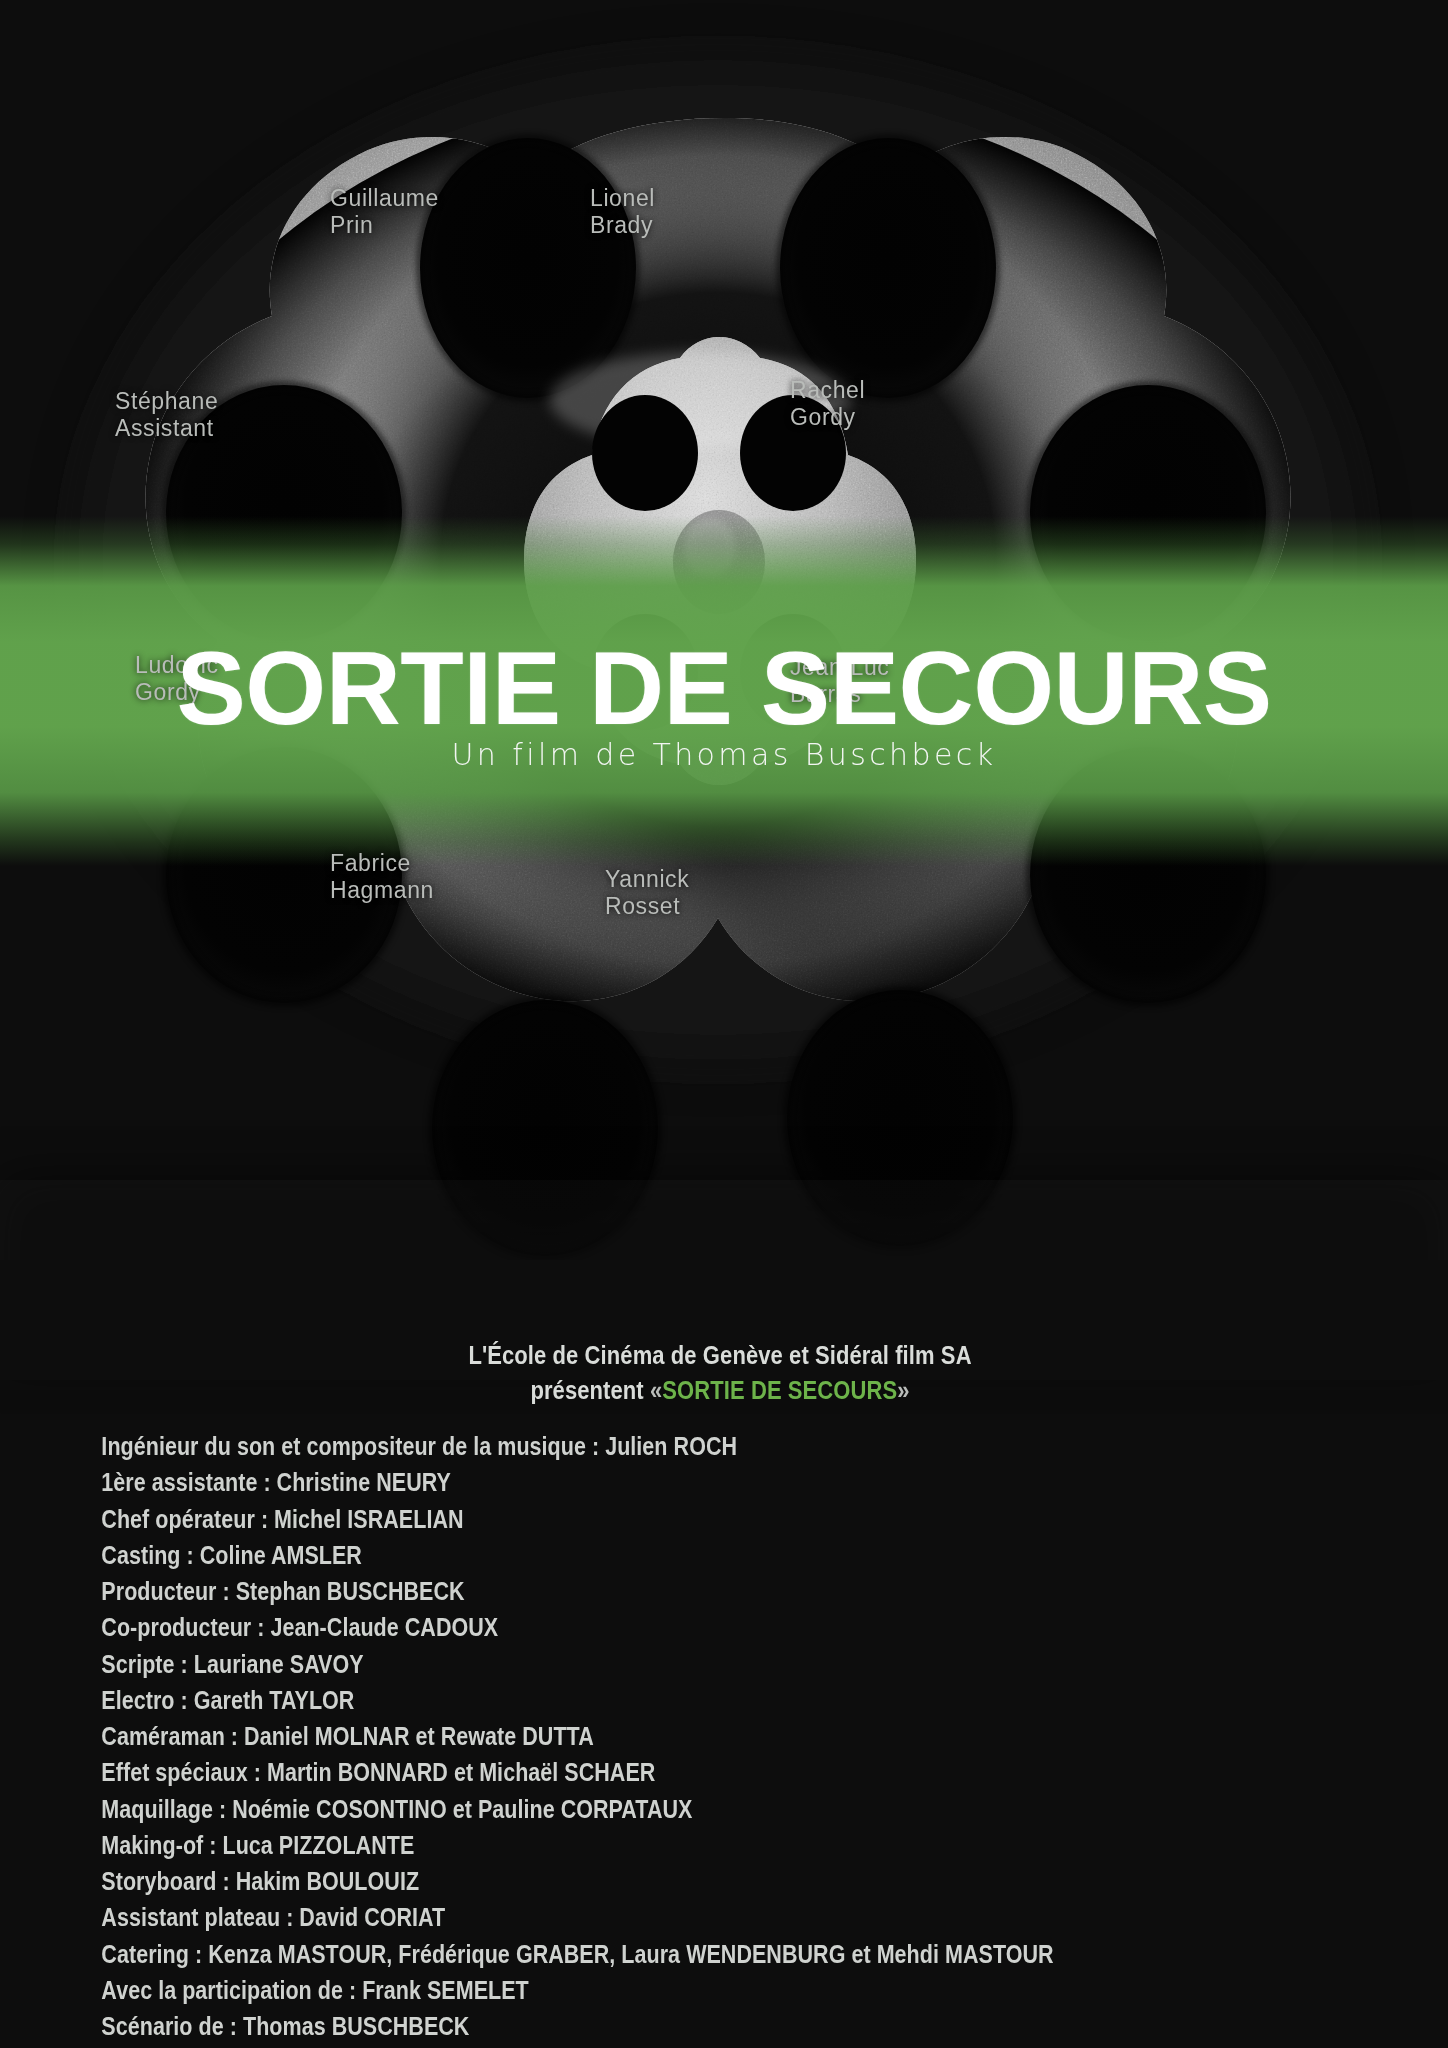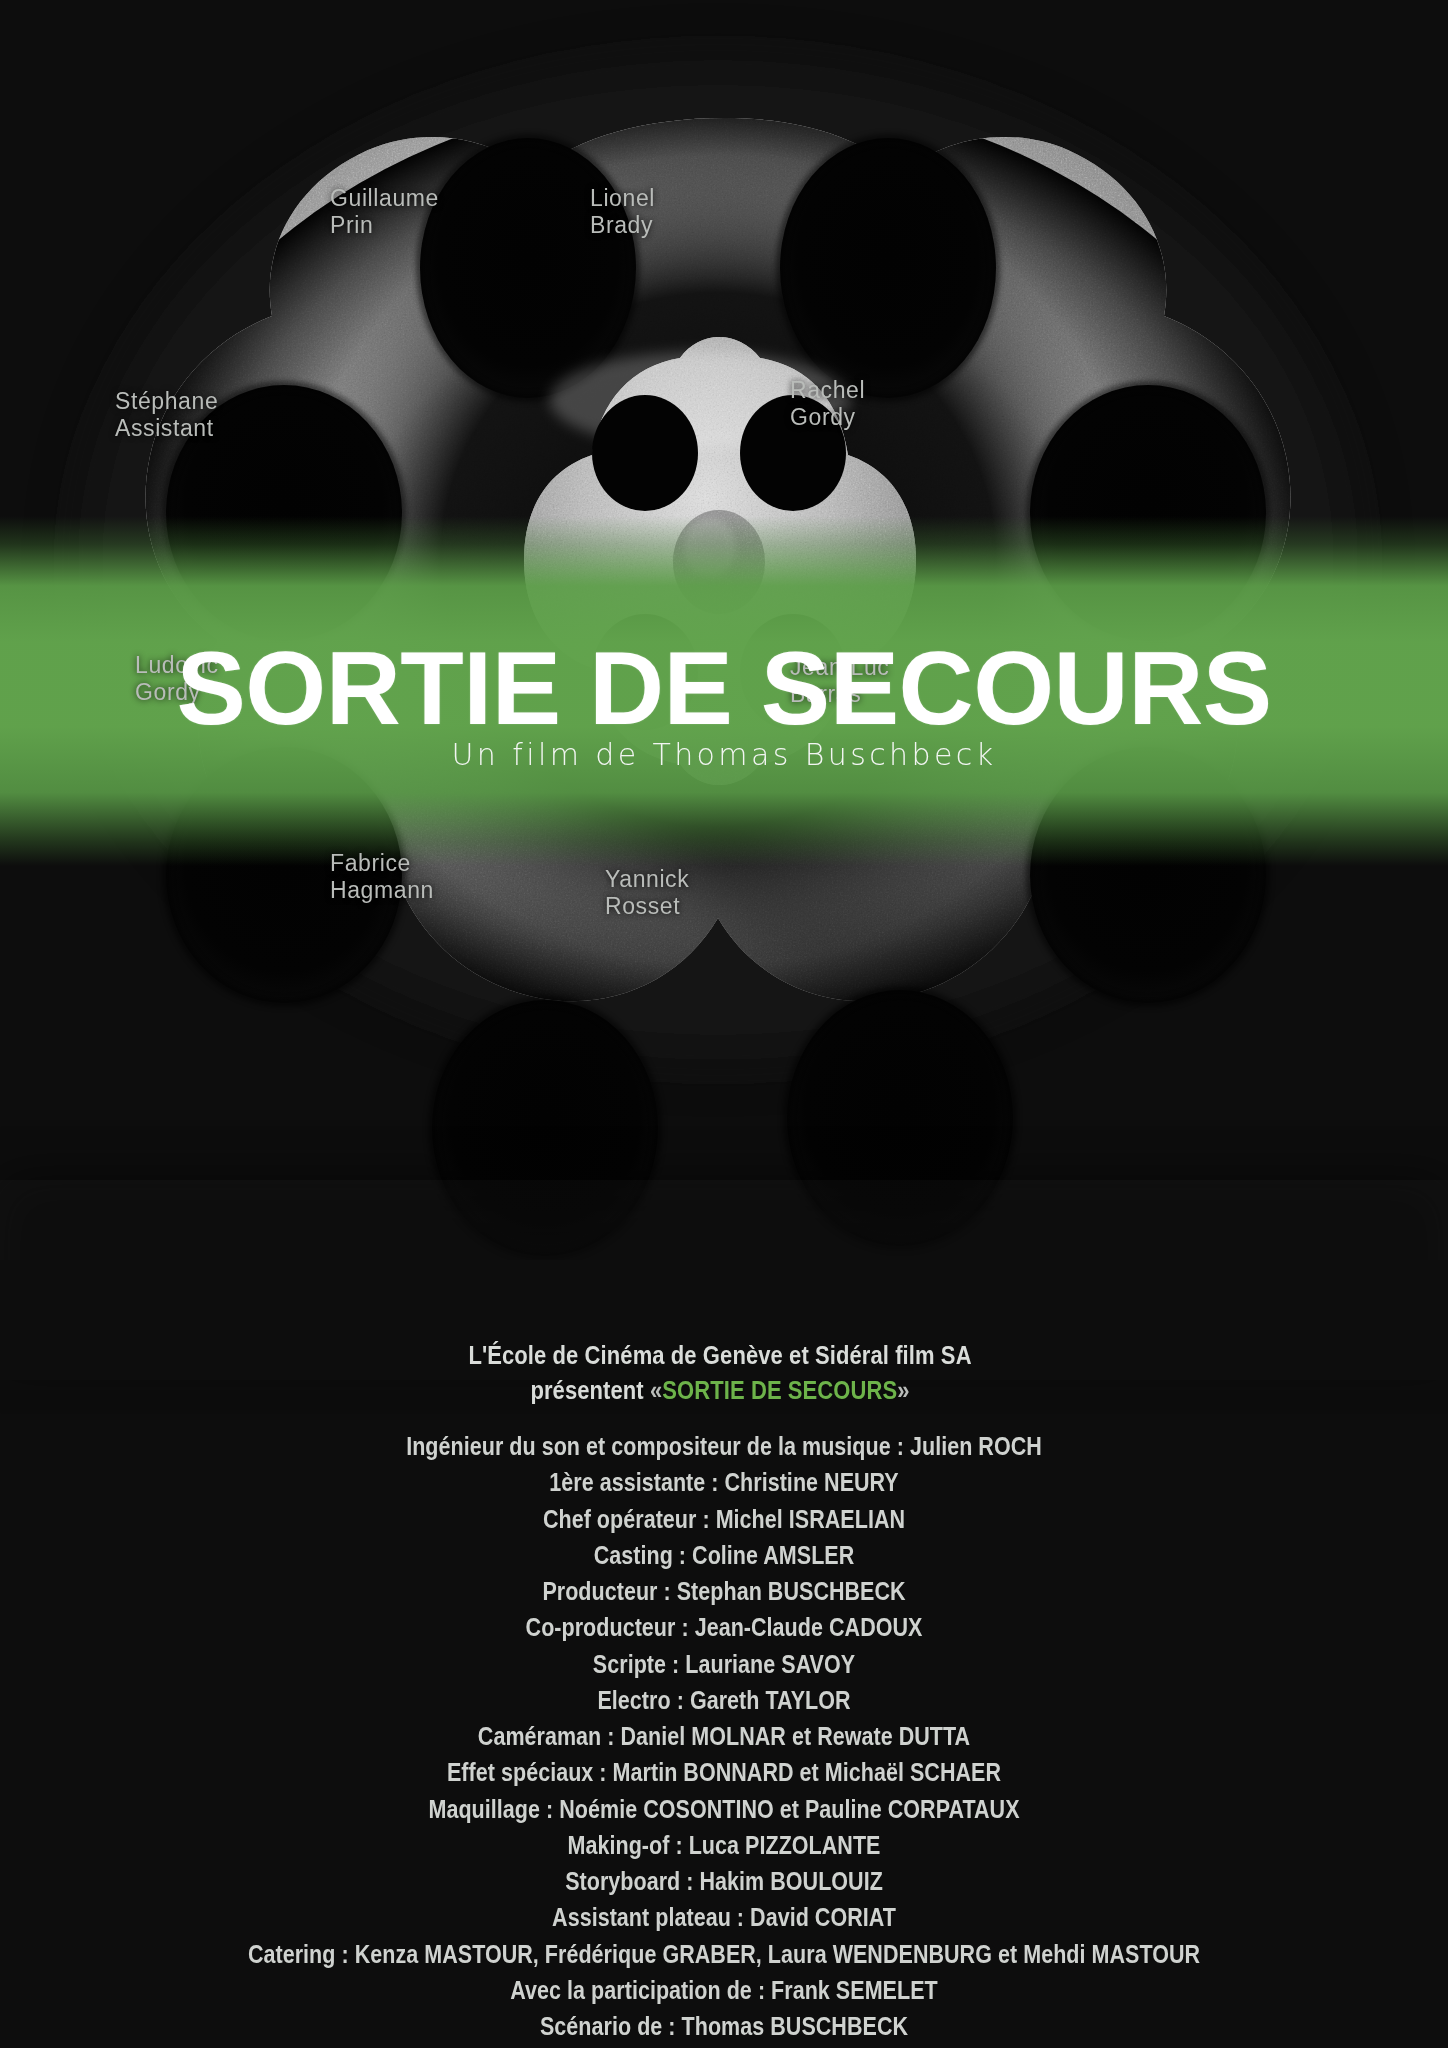--- a/index.html
+++ b/index.html
@@ -111,21 +111,20 @@
     transform-origin:center;
   }
   .film-title-inline{ color:#6db34a; }
   .guil{ color:#b9bcb9; font-weight:bold; }
 
   
   .credits{
     position:absolute;
     left:0; top:1428px;
     width:1448px;
-    text-align:center;
     z-index:6;
   }
   .credit-line{
     color:#cfd2cf;
     font-size:25px;
     font-weight:bold;
     line-height:1.45;
     letter-spacing:0.05px;
     transform:scaleX(0.86);
     transform-origin:center;

